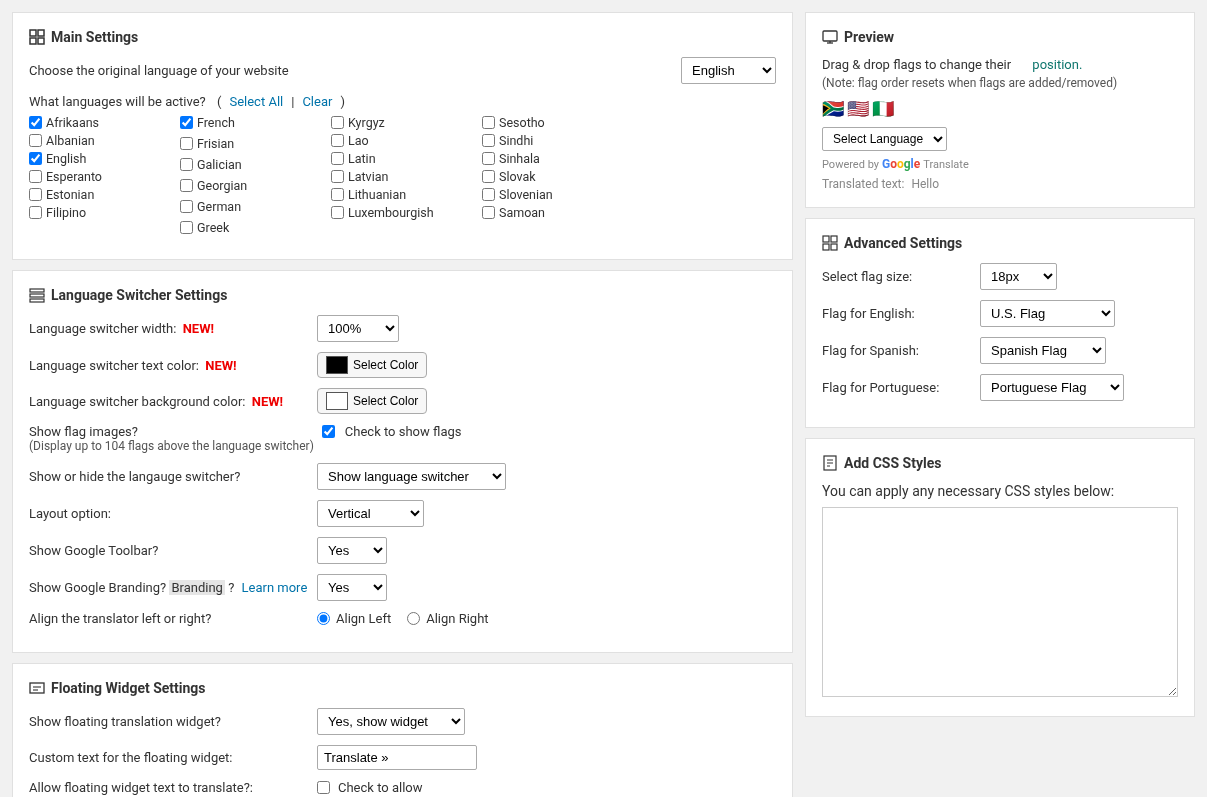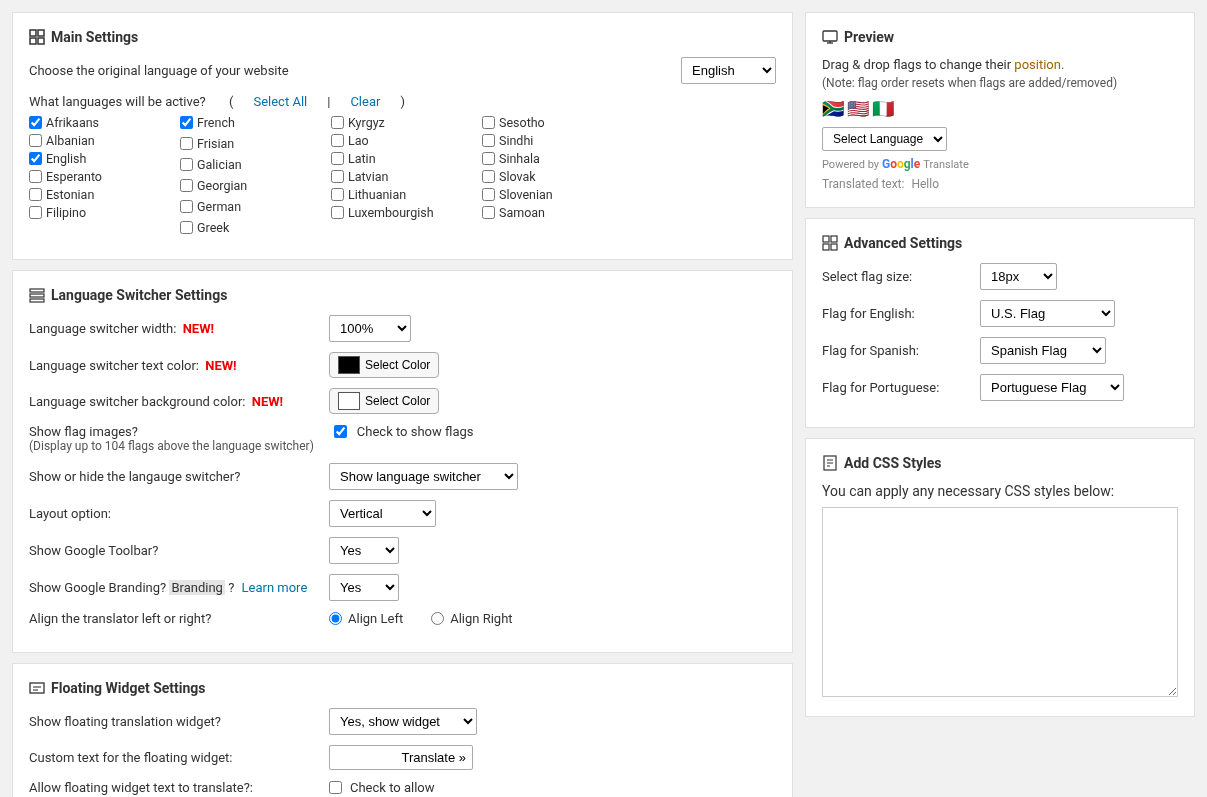--- a/index.html
+++ b/index.html
@@ -2,21 +2,21 @@
 <html><head>
   <meta charset="utf-8">
   <style>
     * { box-sizing: border-box; margin: 0; padding: 0; }
     body { font-family: -apple-system, BlinkMacSystemFont, "Segoe UI", Roboto, sans-serif; font-size: 13px; background: #f1f1f1; color: #333; }
     .layout { display: flex; gap: 12px; padding: 12px; max-width: 1207px; }
     .main-panel { flex: 1; display: flex; flex-direction: column; gap: 10px; }
     .side-panel { width: 390px; display: flex; flex-direction: column; gap: 10px; }
     .card { background: #fff; border: 1px solid #e0e0e0; padding: 16px; }
     .section-title { font-size: 14px; font-weight: 700; display: flex; align-items: center; gap: 6px; margin-bottom: 12px; }
-    .row { display: flex; align-items: center; margin-bottom: 10px; gap: 20px; }
+    .row { display: flex; align-items: center; margin-bottom: 10px; gap: 8px; }
     .row label { flex: 0 0 auto; }
     .row-label { min-width: 280px; }
     select { border: 1px solid #aaa; background: #fff; padding: 4px 20px 4px 6px; font-size: 13px; appearance: auto; border-radius: 2px; }
     input[type="text"] { border: 1px solid #aaa; padding: 4px 6px; font-size: 13px; border-radius: 2px; }
     input[type="checkbox"] { margin-right: 4px; }
     input[type="radio"] { margin-right: 3px; }
     .lang-item { display: flex; align-items: center; font-size: 12.5px; white-space: nowrap; }
     .link { color: #0073aa; text-decoration: none; cursor: pointer; }
     .new-badge { color: #e00; font-weight: 700; margin-left: 3px; }
     .color-btn { display: inline-flex; align-items: center; gap: 5px; border: 1px solid #aaa; padding: 3px 8px; background: #f7f7f7; cursor: pointer; font-size: 12px; border-radius: 4px; }
@@ -236,21 +236,21 @@
       <div class="row">
         <span class="row-label">Show floating translation widget?</span>
         <select>
           <option>Yes, show widget</option>
           <option>No, hide widget</option>
         </select>
       </div>
 
       <div class="row">
         <span class="row-label">Custom text for the floating widget:</span>
-        <input type="text" value="Translate »" style="width: 144px; text-align: right;">
+        <input type="text" value="Translate »" style="width: 160px;">
       </div>
 
       <div class="row">
         <span class="row-label">Allow floating widget text to translate?:</span>
         <label style="display:flex;align-items:center;gap:4px;">
           <input type="checkbox" style="">
           <span>Check to allow</span>
         </label>
       </div>
 
@@ -275,21 +275,21 @@
       <div class="section-title">
         <svg width="16" height="16" viewBox="0 0 16 16">
             <rect x="1" y="2" width="14" height="10" rx="1" fill="none" stroke="#333" stroke-width="1.3"></rect>
             <line x1="5" y1="14" x2="11" y2="14" stroke="#333" stroke-width="1.3"></line>
             <line x1="8" y1="12" x2="8" y2="14" stroke="#333" stroke-width="1.3"></line>
           </svg>
         <span>Preview</span>
       </div>
 
       <p class="drag-text">
-        Drag &amp; drop flags to change their <span style="color:#a16207;">position.</span>
+        Drag &amp; drop flags to change their <span style="color:#0f766e;margin-left:18px;">position.</span>
       </p>
       <p class="note-text">(Note: flag order resets when flags are added/removed)</p>
 
       <div class="flags-preview">
 
         <span style="font-size:18px;">🇿🇦</span>
         <span style="font-size:18px;">🇺🇸</span>
         <span style="font-size:18px;">🇮🇹</span>
       </div>
 

